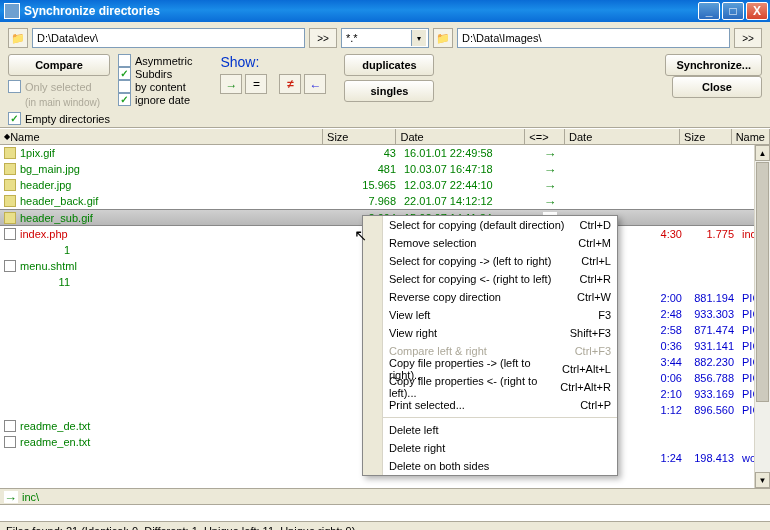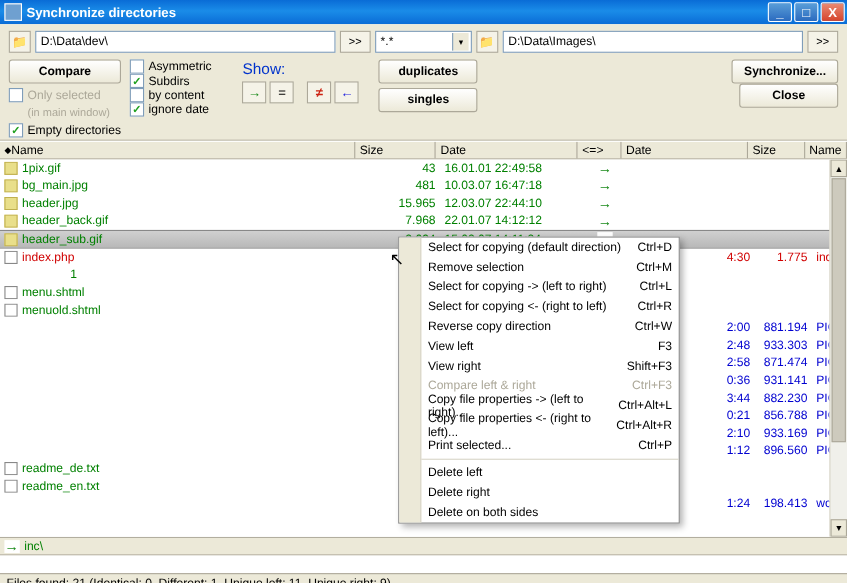--- a/index.html
+++ b/index.html
@@ -257,24 +257,20 @@
         <span>menu.shtml</span>
       </span>
       <span class="cell c-size green-text">16</span>
       <span class="cell c-date green-text"></span>
       <span class="cell c-cmp"></span>
       <span class="cell c-date2 green-text" style="text-align:right;"></span>
       <span class="cell c-size2 green-text"></span>
       <span class="cell c-name2 green-text"></span>
     </div>
     <div class="row">
-      <span class="cell c-name green-text">
-        <span class="fileicon doc"></span>
-        <span>menuold.shtml</span>
-      </span>
       <span class="cell c-size green-text">11</span>
       <span class="cell c-date green-text"></span>
       <span class="cell c-cmp"></span>
       <span class="cell c-date2 green-text" style="text-align:right;"></span>
       <span class="cell c-size2 green-text"></span>
       <span class="cell c-name2 green-text"></span>
     </div>
     <div class="row">
       <span class="cell c-name blue-text">
         <span></span>
@@ -330,21 +326,21 @@
       <span class="cell c-size2 blue-text">882.230</span>
       <span class="cell c-name2 blue-text">PIC</span>
     </div>
     <div class="row">
       <span class="cell c-name blue-text">
         <span></span>
       </span>
       <span class="cell c-size blue-text"></span>
       <span class="cell c-date blue-text"></span>
       <span class="cell c-cmp"><span class="arrow-left"></span></span>
-      <span class="cell c-date2 blue-text" style="text-align:right;">0:21</span>
+      <span class="cell c-date2 blue-text" style="text-align:right;">0:06</span>
       <span class="cell c-size2 blue-text">856.788</span>
       <span class="cell c-name2 blue-text">PIC</span>
     </div>
     <div class="row">
       <span class="cell c-name blue-text">
         <span></span>
       </span>
       <span class="cell c-size blue-text"></span>
       <span class="cell c-date blue-text"></span>
       <span class="cell c-cmp"><span class="arrow-left"></span></span>

